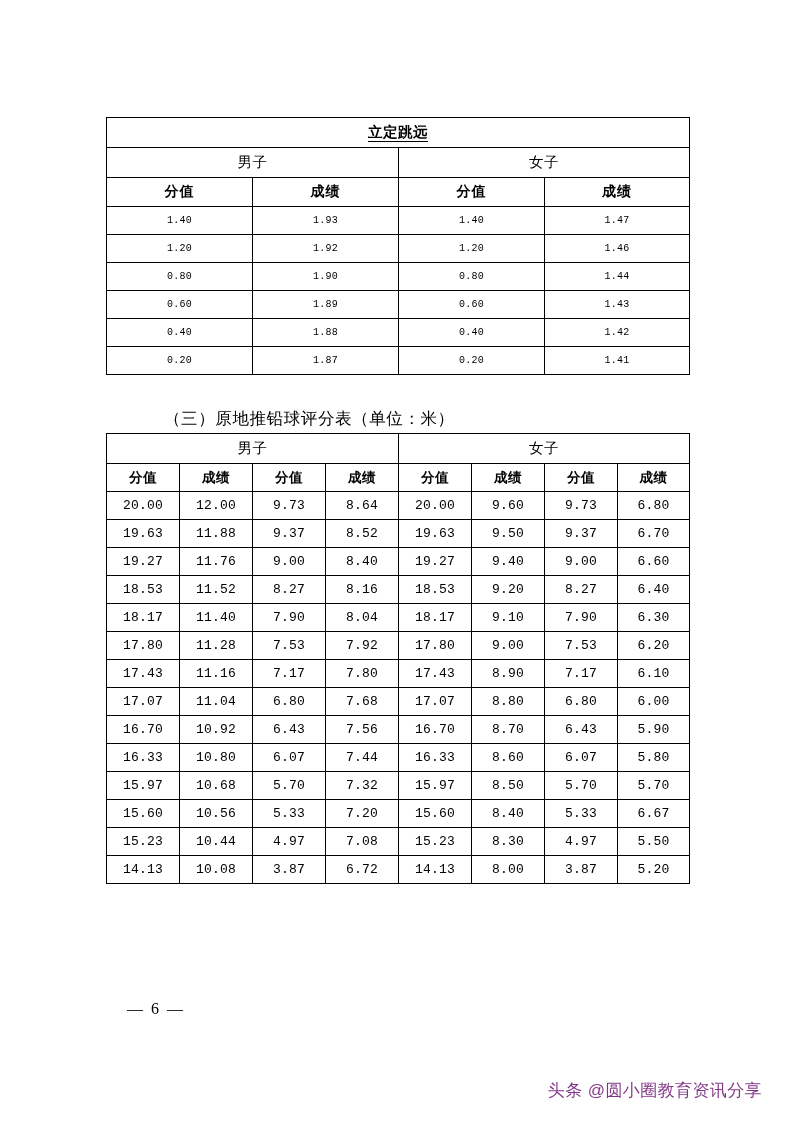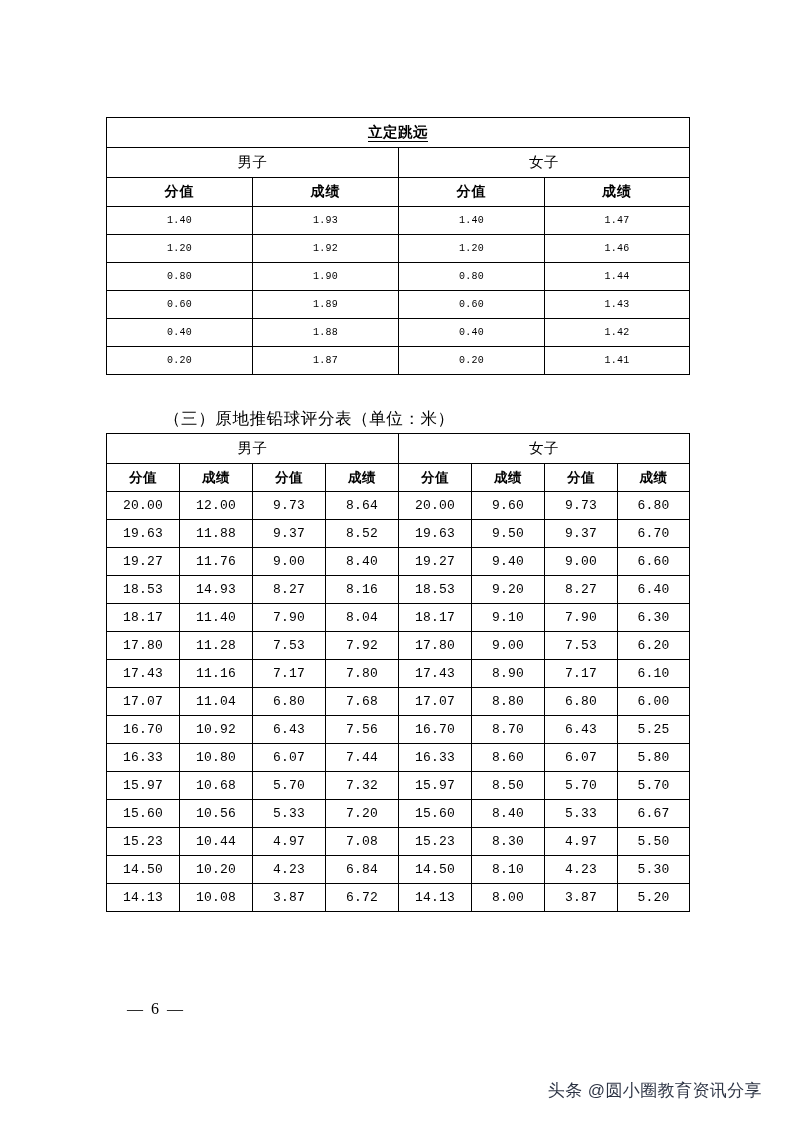--- a/index.html
+++ b/index.html
@@ -123,21 +123,21 @@
     white-space: nowrap;
   }
 
   
   #watermark {
     position: absolute;
     right: 22px;
     top: 1079px;
     font-size: 17px;
     font-family: "Liberation Sans", "DejaVu Sans", sans-serif;
-    color: #0f172a;
+    color: #701a75;
     letter-spacing: 0.4px;
     white-space: nowrap;
     text-shadow: 0 0 1px rgba(255,255,255,0.9);
     opacity: 0.88;
   }
 </style>
 </head>
 <body>
 
 <div class="page">
@@ -255,21 +255,21 @@
         <td class="data-cell">11.76</td>
         <td class="data-cell">9.00</td>
         <td class="data-cell">8.40</td>
         <td class="data-cell">19.27</td>
         <td class="data-cell">9.40</td>
         <td class="data-cell">9.00</td>
         <td class="data-cell">6.60</td>
       </tr>
       <tr>
         <td class="data-cell">18.53</td>
-        <td class="data-cell">14.93</td>
+        <td class="data-cell">11.52</td>
         <td class="data-cell">8.27</td>
         <td class="data-cell">8.16</td>
         <td class="data-cell">18.53</td>
         <td class="data-cell">9.20</td>
         <td class="data-cell">8.27</td>
         <td class="data-cell">6.40</td>
       </tr>
       <tr>
         <td class="data-cell">18.17</td>
         <td class="data-cell">11.40</td>
@@ -311,21 +311,21 @@
         <td class="data-cell">6.00</td>
       </tr>
       <tr>
         <td class="data-cell">16.70</td>
         <td class="data-cell">10.92</td>
         <td class="data-cell">6.43</td>
         <td class="data-cell">7.56</td>
         <td class="data-cell">16.70</td>
         <td class="data-cell">8.70</td>
         <td class="data-cell">6.43</td>
-        <td class="data-cell">5.25</td>
+        <td class="data-cell">5.90</td>
       </tr>
       <tr>
         <td class="data-cell">16.33</td>
         <td class="data-cell">10.80</td>
         <td class="data-cell">6.07</td>
         <td class="data-cell">7.44</td>
         <td class="data-cell">16.33</td>
         <td class="data-cell">8.60</td>
         <td class="data-cell">6.07</td>
         <td class="data-cell">5.80</td>
@@ -354,30 +354,20 @@
         <td class="data-cell">15.23</td>
         <td class="data-cell">10.44</td>
         <td class="data-cell">4.97</td>
         <td class="data-cell">7.08</td>
         <td class="data-cell">15.23</td>
         <td class="data-cell">8.30</td>
         <td class="data-cell">4.97</td>
         <td class="data-cell">5.50</td>
       </tr>
       <tr>
-        <td class="data-cell">14.50</td>
-        <td class="data-cell">10.20</td>
-        <td class="data-cell">4.23</td>
-        <td class="data-cell">6.84</td>
-        <td class="data-cell">14.50</td>
-        <td class="data-cell">8.10</td>
-        <td class="data-cell">4.23</td>
-        <td class="data-cell">5.30</td>
-      </tr>
-      <tr>
         <td class="data-cell">14.13</td>
         <td class="data-cell">10.08</td>
         <td class="data-cell">3.87</td>
         <td class="data-cell">6.72</td>
         <td class="data-cell">14.13</td>
         <td class="data-cell">8.00</td>
         <td class="data-cell">3.87</td>
         <td class="data-cell">5.20</td>
       </tr>
     </tbody>

